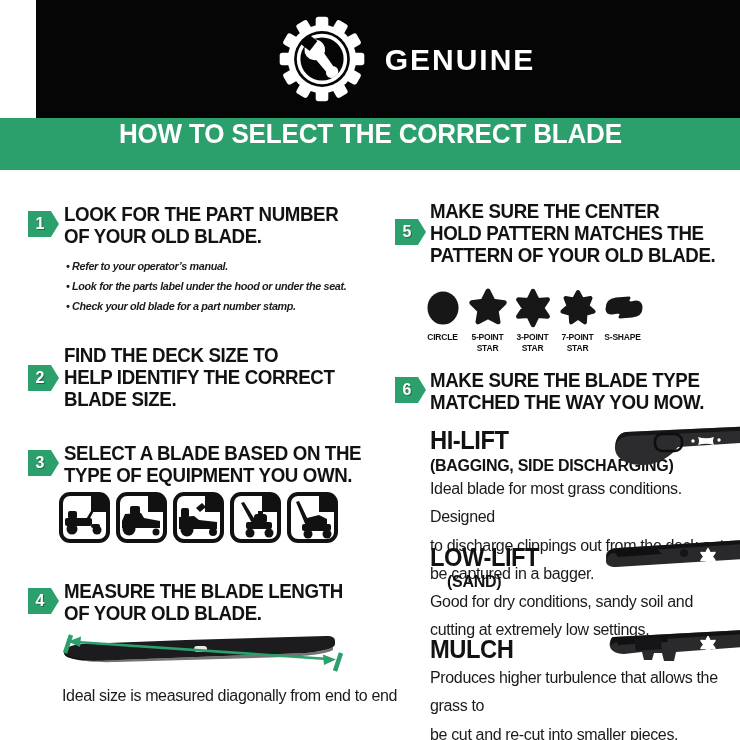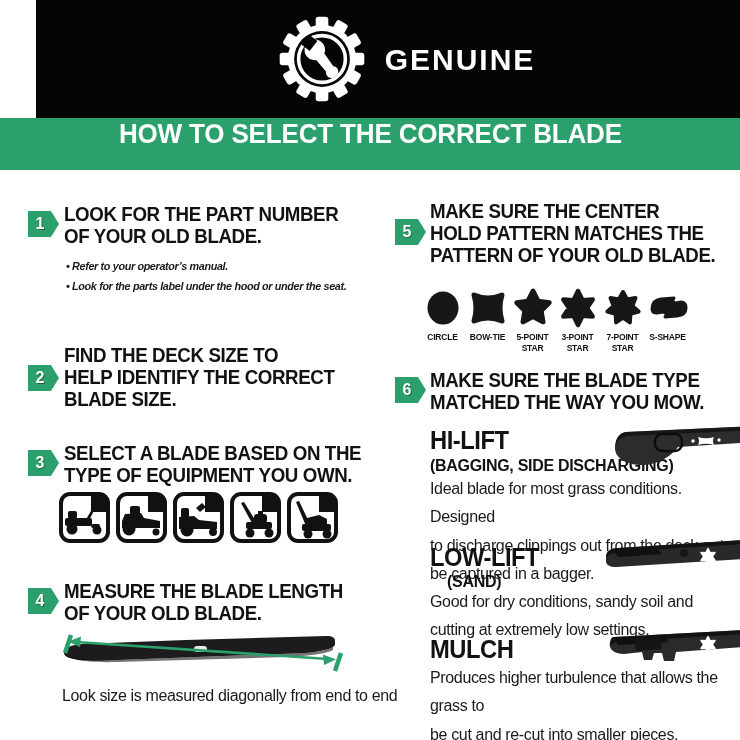--- a/index.html
+++ b/index.html
@@ -90,20 +90,21 @@
   </div>
 
   <div class="abs badge" style="left:28px; top:211px;">
       <span>1</span>
     </div>
   <div class="abs step-title" style="left:64px; top:203px; width:320px;">LOOK FOR THE PART NUMBER
 OF YOUR OLD BLADE.</div>
   <div class="abs" style="left:66px; top:256px;font-style:italic;">
     <div class="bullet">Refer to your operator’s manual.</div>
     <div class="bullet">Look for the parts label under the hood or under the seat.</div>
+    <div class="bullet">Check your old blade for a part number stamp.</div>
   </div>
 
   <div class="abs badge" style="left:28px; top:365px;">
       <span>2</span>
     </div>
   <div class="abs step-title" style="left:64px; top:344px; width:320px;">FIND THE DECK SIZE TO
 HELP IDENTIFY THE CORRECT
 BLADE SIZE.</div>
 
   <div class="abs badge" style="left:28px; top:450px;">
@@ -185,41 +186,35 @@
     <g stroke="#2ba06c">
       <line x1="15" y1="6" x2="9" y2="24" stroke-width="4.5"></line>
       <line x1="285" y1="24" x2="279" y2="42" stroke-width="4.5"></line>
       <line x1="20" y1="13" x2="272" y2="30" stroke-width="2.6"></line>
     </g>
     <g fill="#2ba06c">
       <path d="M12,12.5 L25,7.5 L24,18 Z"></path>
       <path d="M280,30.5 L267,25.5 L268,36 Z"></path>
     </g>
   </svg>
-  <div class="abs body-text" style="left:62px; top:682px;">Look size is measured diagonally from end to end</div>
+  <div class="abs body-text" style="left:62px; top:682px;">Ideal size is measured diagonally from end to end</div>
 
   <div class="abs badge" style="left:395px; top:219px;">
       <span>5</span>
     </div>
   <div class="abs step-title" style="left:430px; top:200px; width:310px;">MAKE SURE THE CENTER
 HOLD PATTERN MATCHES THE
 PATTERN OF YOUR OLD BLADE.</div>
 
   <div class="abs pattern-row" style="left:420px; top:287px;">
     <div class="pattern-cell">
       <svg class="pattern-shape" viewBox="0 0 40 42">
         <ellipse cx="20" cy="21" rx="15.5" ry="16.5" fill="#171717"></ellipse>
       </svg>
       <div class="pattern-label">CIRCLE</div>
-    </div>
-    <div class="pattern-cell">
-      <svg class="pattern-shape" viewBox="0 0 40 42">
-        <path d="M6,8 Q20,14 34,8 Q30,21 34,34 Q20,28 6,34 Q10,21 6,8 Z" fill="#171717" stroke="#171717" stroke-width="5" stroke-linejoin="round"></path>
-      </svg>
-      <div class="pattern-label">BOW-TIE</div>
     </div>
     <div class="pattern-cell">
       <svg class="pattern-shape" viewBox="0 0 40 42">
         <polygon points="20,4 25,14.1 36.2,15.7 28.1,23.6 30,34.8 20,29.5 10,34.8 11.9,23.6 3.8,15.7 15,14.1" fill="#171717" stroke="#171717" stroke-width="5" stroke-linejoin="round"></polygon>
       </svg>
       <div class="pattern-label">5-POINT
 STAR</div>
     </div>
     <div class="pattern-cell">
       <svg class="pattern-shape" viewBox="0 0 40 42">

